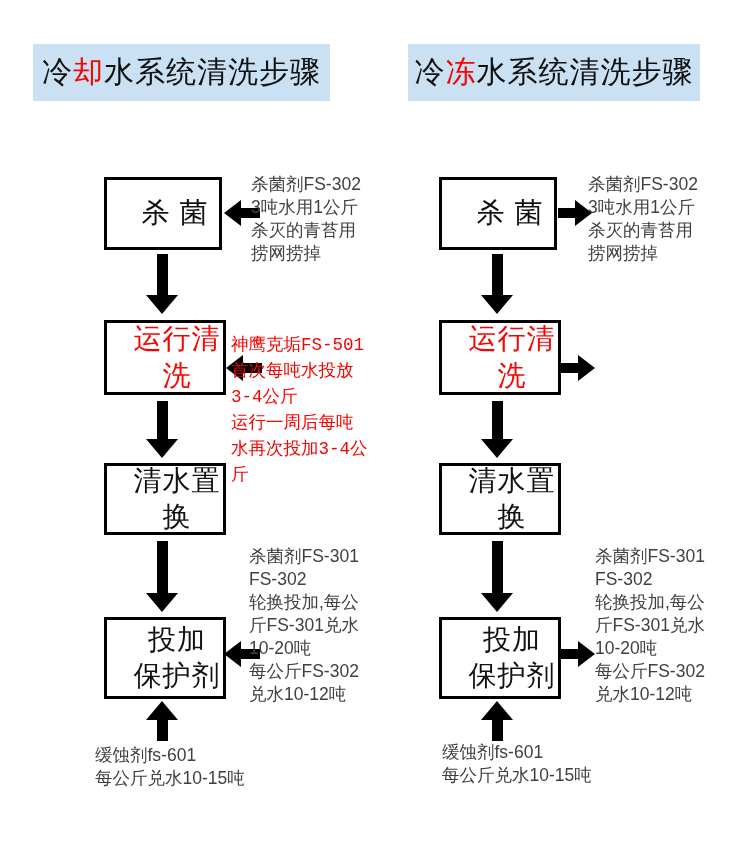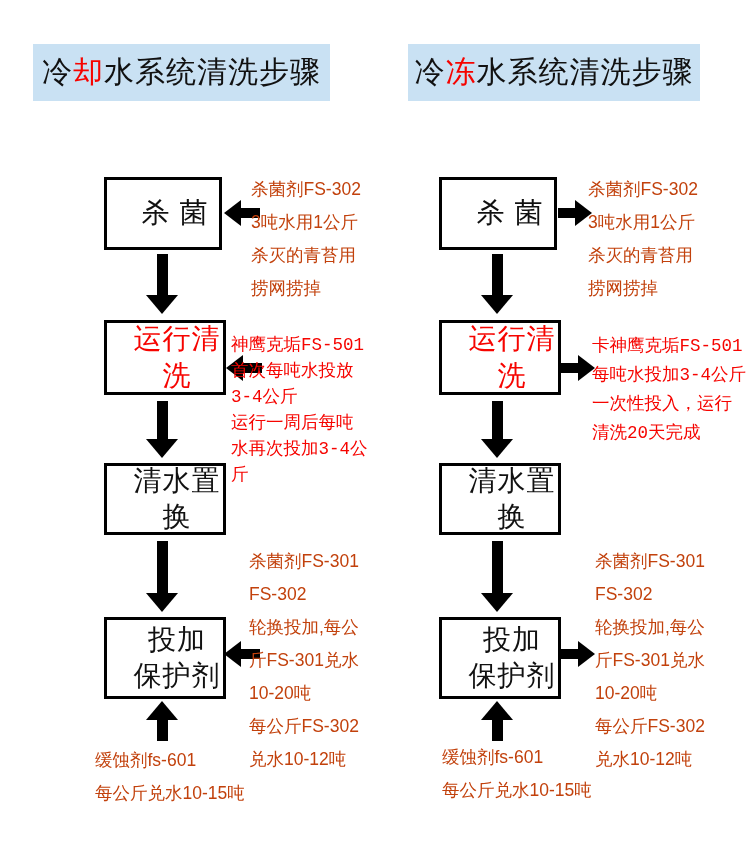--- a/index.html
+++ b/index.html
@@ -14,21 +14,21 @@
   }
   .banner .accent{color:var(--accent-red,#f60400);}
   .fbox{
     position:absolute;background:#fff;border:3px solid #000;box-sizing:border-box;
     display:flex;align-items:center;justify-content:center;text-align:center;padding-left:24px;
   }
   .fbox .lbl{font-size:28px;letter-spacing:1px;white-space:pre-line;line-height:1.3;}
   .fbox .lbl.two-line{font-size:28px;}
   .red{color:var(--accent-red,#f60400);}
   .note{
-    position:absolute;font-size:17.5px;line-height:33px;white-space:pre-line;color:#c2410c;
+    position:absolute;font-size:17.5px;line-height:23px;white-space:pre-line;color:#404040;
   }
   .note.red{color:var(--accent-red,#f60400);font-family:Liberation Mono, monospace;}
   .note.lh26{line-height:26px;}
   .note.lh29{line-height:29px;}
   
   .varrow{position:absolute;width:32px;display:flex;flex-direction:column;align-items:center;}
   .varrow .shaft{width:11px;flex:1;background:#000;}
   .head-down{width:0;height:0;border-left:16px solid transparent;border-right:16px solid transparent;border-top:19px solid #000;}
   .head-up{width:0;height:0;border-left:16px solid transparent;border-right:16px solid transparent;border-bottom:19px solid #000;}
   .harrow{position:absolute;height:26px;display:flex;align-items:center;}
@@ -157,24 +157,20 @@
     </div>
   <div class="harrow" style="left:561px;top:641px;width:34px;">
       <i class="shaft-h"></i>
       <i class="head-right"></i>
     </div>
 
   <div class="note" style="left:588px;top:173px;">杀菌剂FS-302
 3吨水用1公斤
 杀灭的青苔用
 捞网捞掉</div>
-  <div class="note red lh29" style="left:592px;top:332px;">卡神鹰克垢FS-501
-每吨水投加3-4公斤
-一次性投入，运行
-清洗20天完成</div>
   <div class="note" style="left:595px;top:545px;">杀菌剂FS-301
 FS-302
 轮换投加,每公
 斤FS-301兑水
 10-20吨
 每公斤FS-302
 兑水10-12吨</div>
   <div class="note" style="left:442px;top:741px;">缓蚀剂fs-601
 每公斤兑水10-15吨</div>
 

